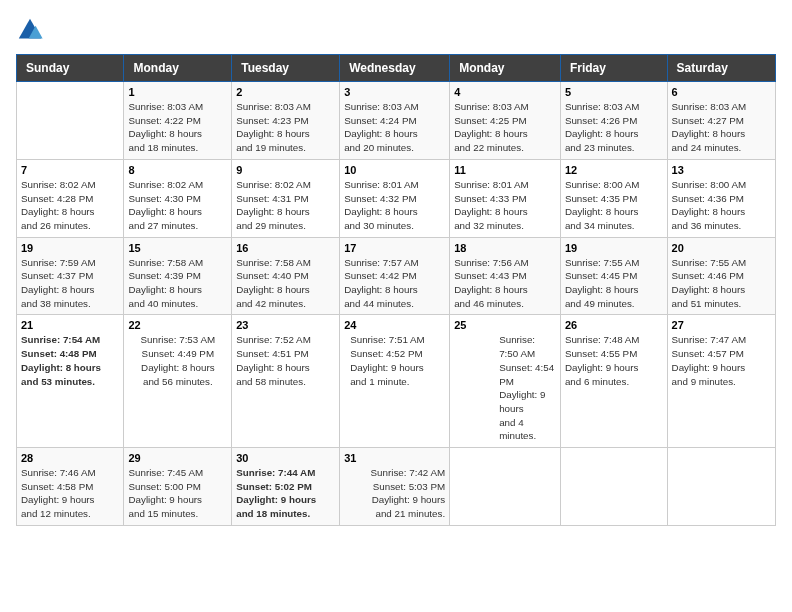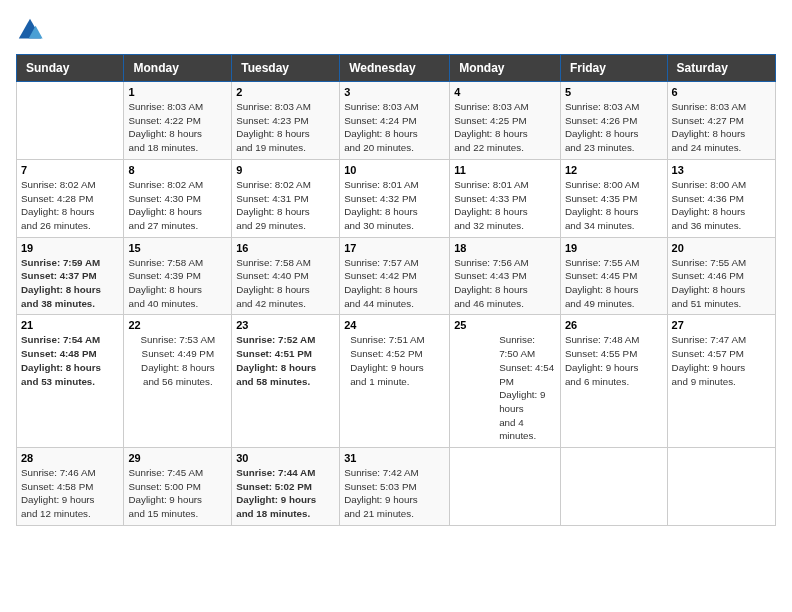--- a/index.html
+++ b/index.html
@@ -219,21 +219,21 @@
             <span class="day-number">13</span>
             <div class="day-info" style="white-space: pre-line;">Sunrise: 8:00 AM
 Sunset: 4:36 PM
 Daylight: 8 hours
 and 36 minutes.</div>
           </td>
         </tr>
         <tr>
           <td>
             <span class="day-number">19</span>
-            <div class="day-info" style="white-space: pre-line; font-weight: bold;">Sunrise: 7:59 AM
+            <div class="day-info" style="white-space: pre-line;">Sunrise: 7:59 AM
 Sunset: 4:37 PM
 Daylight: 8 hours
 and 38 minutes.</div>
           </td>
           <td>
             <span class="day-number">15</span>
             <div class="day-info" style="white-space: pre-line;">Sunrise: 7:58 AM
 Sunset: 4:39 PM
 Daylight: 8 hours
 and 40 minutes.</div>
@@ -284,21 +284,21 @@
           </td>
           <td>
             <span class="day-number">22</span>
             <div class="day-info" style="white-space: pre-line; text-align: center;">Sunrise: 7:53 AM
 Sunset: 4:49 PM
 Daylight: 8 hours
 and 56 minutes.</div>
           </td>
           <td>
             <span class="day-number">23</span>
-            <div class="day-info" style="white-space: pre-line; font-weight: bold;">Sunrise: 7:52 AM
+            <div class="day-info" style="white-space: pre-line;">Sunrise: 7:52 AM
 Sunset: 4:51 PM
 Daylight: 8 hours
 and 58 minutes.</div>
           </td>
           <td>
             <span class="day-number">24</span>
             <div class="day-info" style="white-space: pre-line; margin-left: 6px;">Sunrise: 7:51 AM
 Sunset: 4:52 PM
 Daylight: 9 hours
 and 1 minute.</div>
@@ -342,21 +342,21 @@
           </td>
           <td>
             <span class="day-number">30</span>
             <div class="day-info" style="white-space: pre-line; font-weight: bold;">Sunrise: 7:44 AM
 Sunset: 5:02 PM
 Daylight: 9 hours
 and 18 minutes.</div>
           </td>
           <td>
             <span class="day-number">31</span>
-            <div class="day-info" style="white-space: pre-line;">Sunrise: 7:42 AM
+            <div class="day-info" style="white-space: pre-line; text-align: right;">Sunrise: 7:42 AM
 Sunset: 5:03 PM
 Daylight: 9 hours
 and 21 minutes.</div>
           </td>
           <td class="empty-cell"></td>
           <td class="empty-cell"></td>
           <td class="empty-cell"></td>
         </tr>
       </tbody>
   </table>

